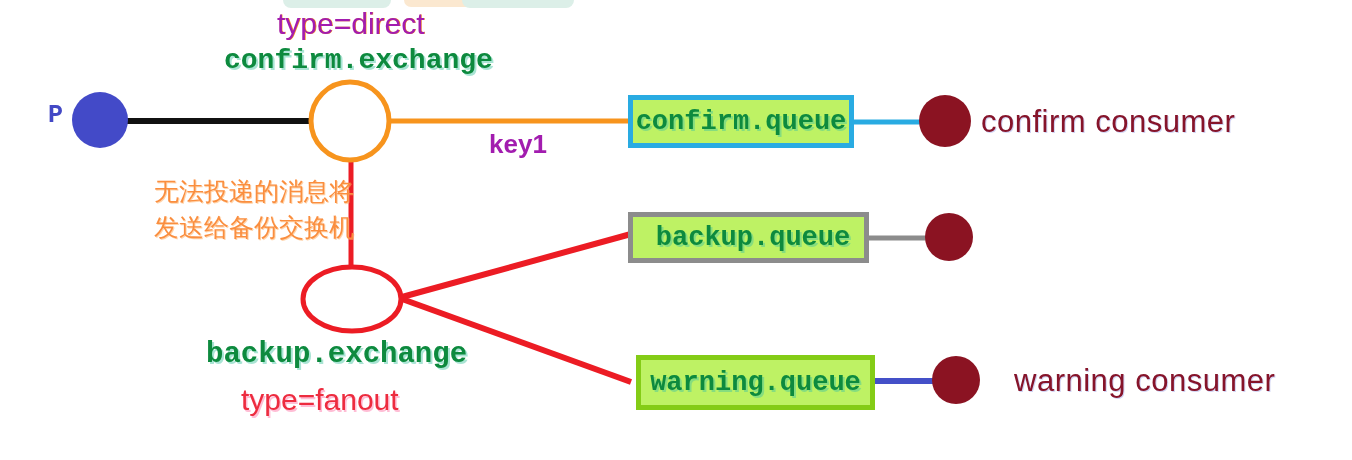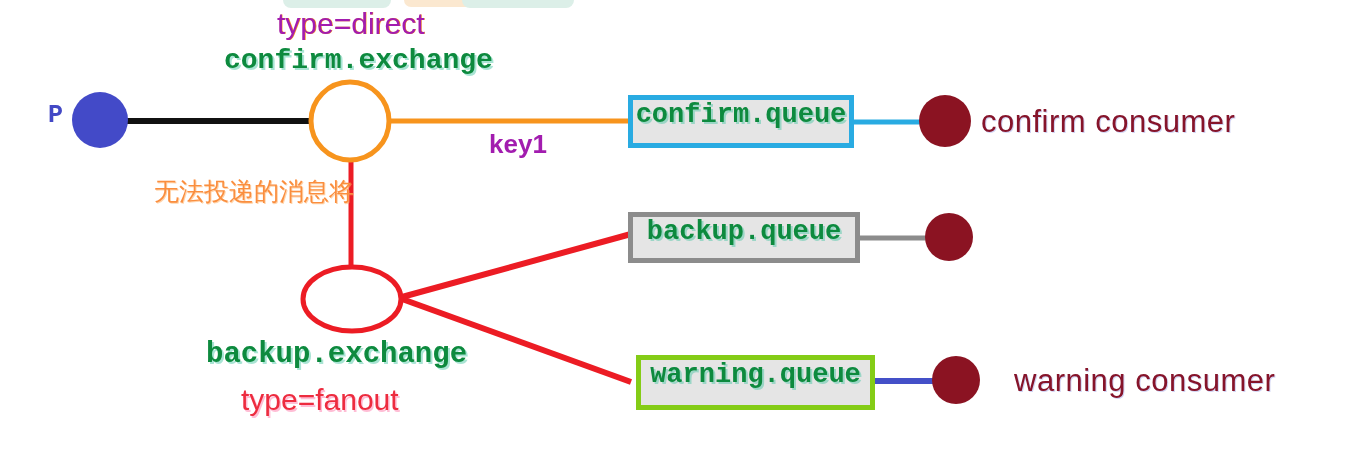--- a/index.html
+++ b/index.html
@@ -12,22 +12,22 @@
   }
   #wires{position:absolute;left:0;top:0;z-index:1;}
   .label{position:absolute;z-index:3;line-height:1;white-space:nowrap;}
   .mono{font-family:"Liberation Mono","DejaVu Sans Mono",monospace;font-weight:bold;text-align:center;}
   .green{color:#0d8a3e;text-shadow:2px 2px 0 rgba(64,196,160,0.45);}
   .orange{color:#a21caf;}
   .orange-soft{color:#fa8e3f;text-shadow:1px 1px 0 rgba(255,176,102,0.55);font-weight:normal;}
   .maroon{color:#86142a;text-shadow:1px 1px 0 rgba(120,130,220,0.35);}
   .redpink{color:#ed2c3f;text-shadow:1.5px 1.5px 0 rgba(255,123,172,0.5);}
   .qbox{
-    position:absolute;z-index:2;background:#e5e5e5;
-    display:flex;align-items:flex-start;justify-content:center;
+    position:absolute;z-index:2;background:#bef264;
+    display:flex;align-items:center;justify-content:center;
     font-family:"Liberation Mono","DejaVu Sans Mono",monospace;
     font-weight:bold;font-size:27px;
     color:#0d8a3e;text-shadow:2px 2px 0 rgba(64,196,160,0.45);
   }
   .frag{position:absolute;top:0;z-index:0;}
 </style>
 </head>
 <body>
 
 <div id="canvas">
@@ -50,36 +50,37 @@
     <circle cx="350" cy="121" r="39" fill="#ffffff" stroke="#f7941d" stroke-width="5"></circle>
     <ellipse cx="352" cy="299" rx="49" ry="32" fill="#ffffff" stroke="#ec1c24" stroke-width="5"></ellipse>
     <circle cx="945" cy="121" r="26" fill="#8b1322"></circle>
     <circle cx="949" cy="237" r="24" fill="#8b1322"></circle>
     <circle cx="956" cy="380" r="24" fill="#8b1322"></circle>
   </svg>
 
   <div class="qbox" style="left:628px;top:95px;width:216px;height:43px;border:5px solid #29abe2;">
     <span>confirm.queue</span>
   </div>
-  <div class="qbox" style="left:628px;top:212px;width:222px;height:41px;border:5px solid #8c8c8c;">
+  <div class="qbox" style="left:628px;top:212px;width:222px;height:41px;border:5px solid #8c8c8c;padding-left:9px;">
     <span>backup.queue</span>
   </div>
   <div class="qbox" style="left:636px;top:355px;width:229px;height:45px;border:5px solid #84cc16;">
     <span>warning.queue</span>
   </div>
 
   <div class="label orange" style="left:277px;top:9px;font-size:30px;text-shadow:0.6px 0 0 #f7941d;">type=direct</div>
 
   <div class="label mono green" style="left:224px;top:47px;font-size:28px;">confirm.exchange</div>
 
   <div class="label mono" style="left:48px;top:103px;font-size:25px;color:#4348c5;">P</div>
 
   <div class="label orange" style="left:489px;top:131px;font-size:26px;font-weight:bold;">key1</div>
 
   <div class="label orange-soft" style="left:154px;top:179px;font-size:25px;">无法投递的消息将</div>
+  <div class="label orange-soft" style="left:154px;top:215px;font-size:25px;">发送给备份交换机</div>
 
   <div class="label mono green" style="left:206px;top:340px;font-size:29px;">backup.exchange</div>
 
   <div class="label maroon" style="left:981px;top:106px;font-size:31px;letter-spacing:0.5px;">confirm consumer</div>
 
   <div class="label redpink" style="left:241px;top:385px;font-size:30px;">type=fanout</div>
 
   <div class="label maroon" style="left:1014px;top:365px;font-size:31px;letter-spacing:0.5px;">warning consumer</div>
 
 </div>

